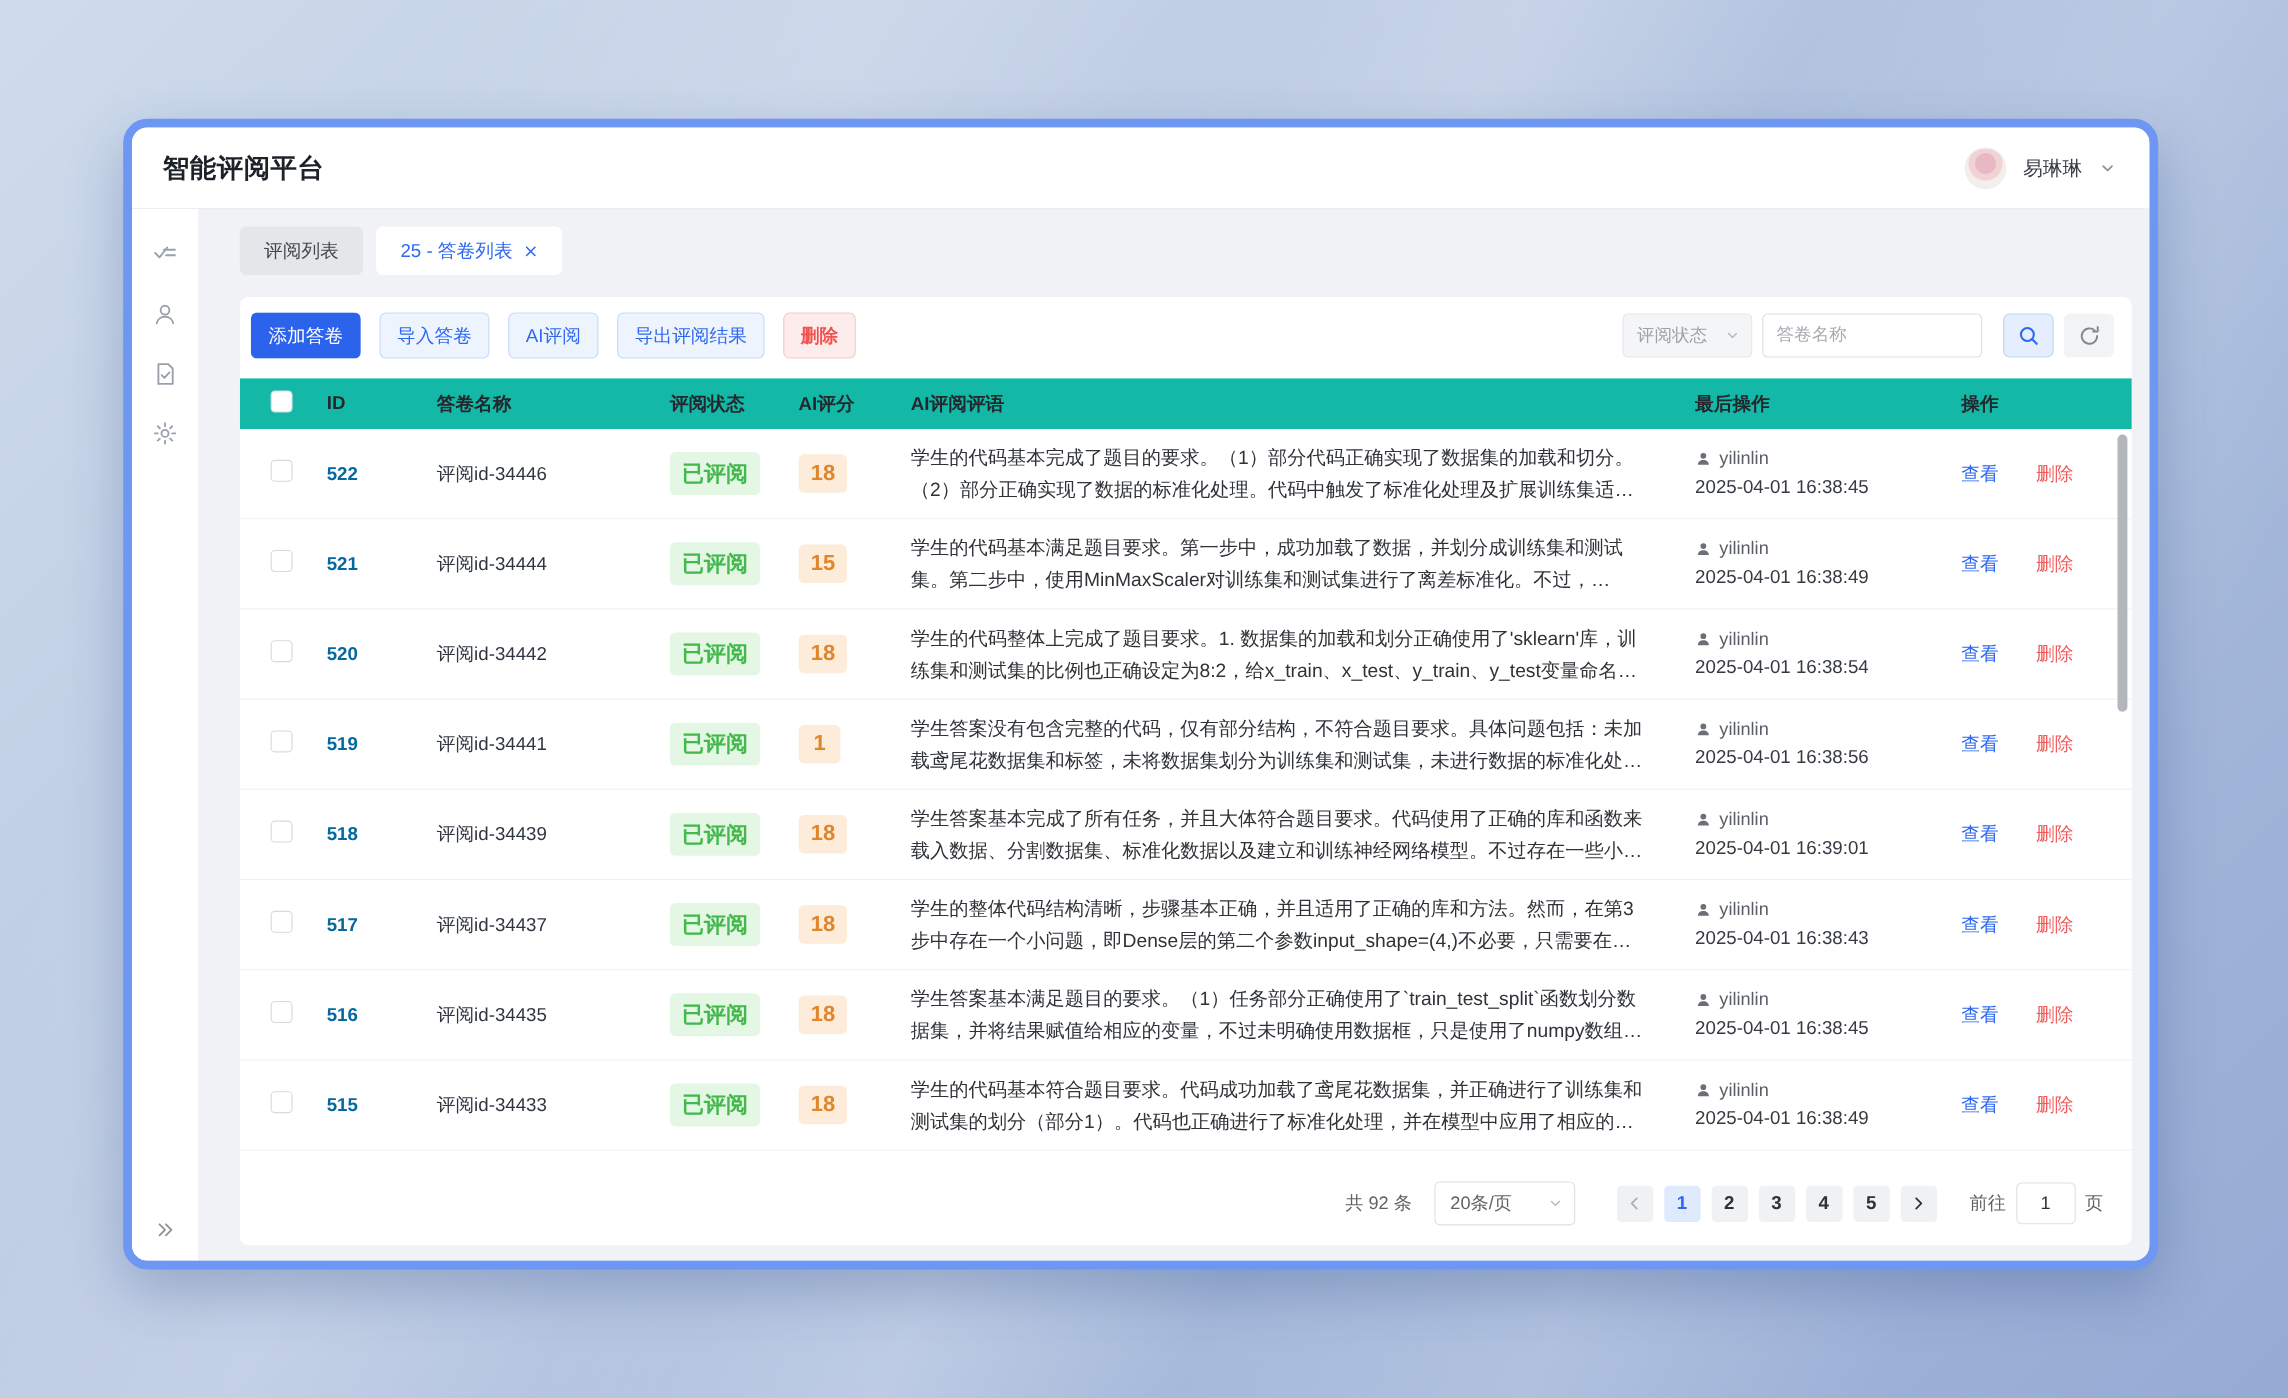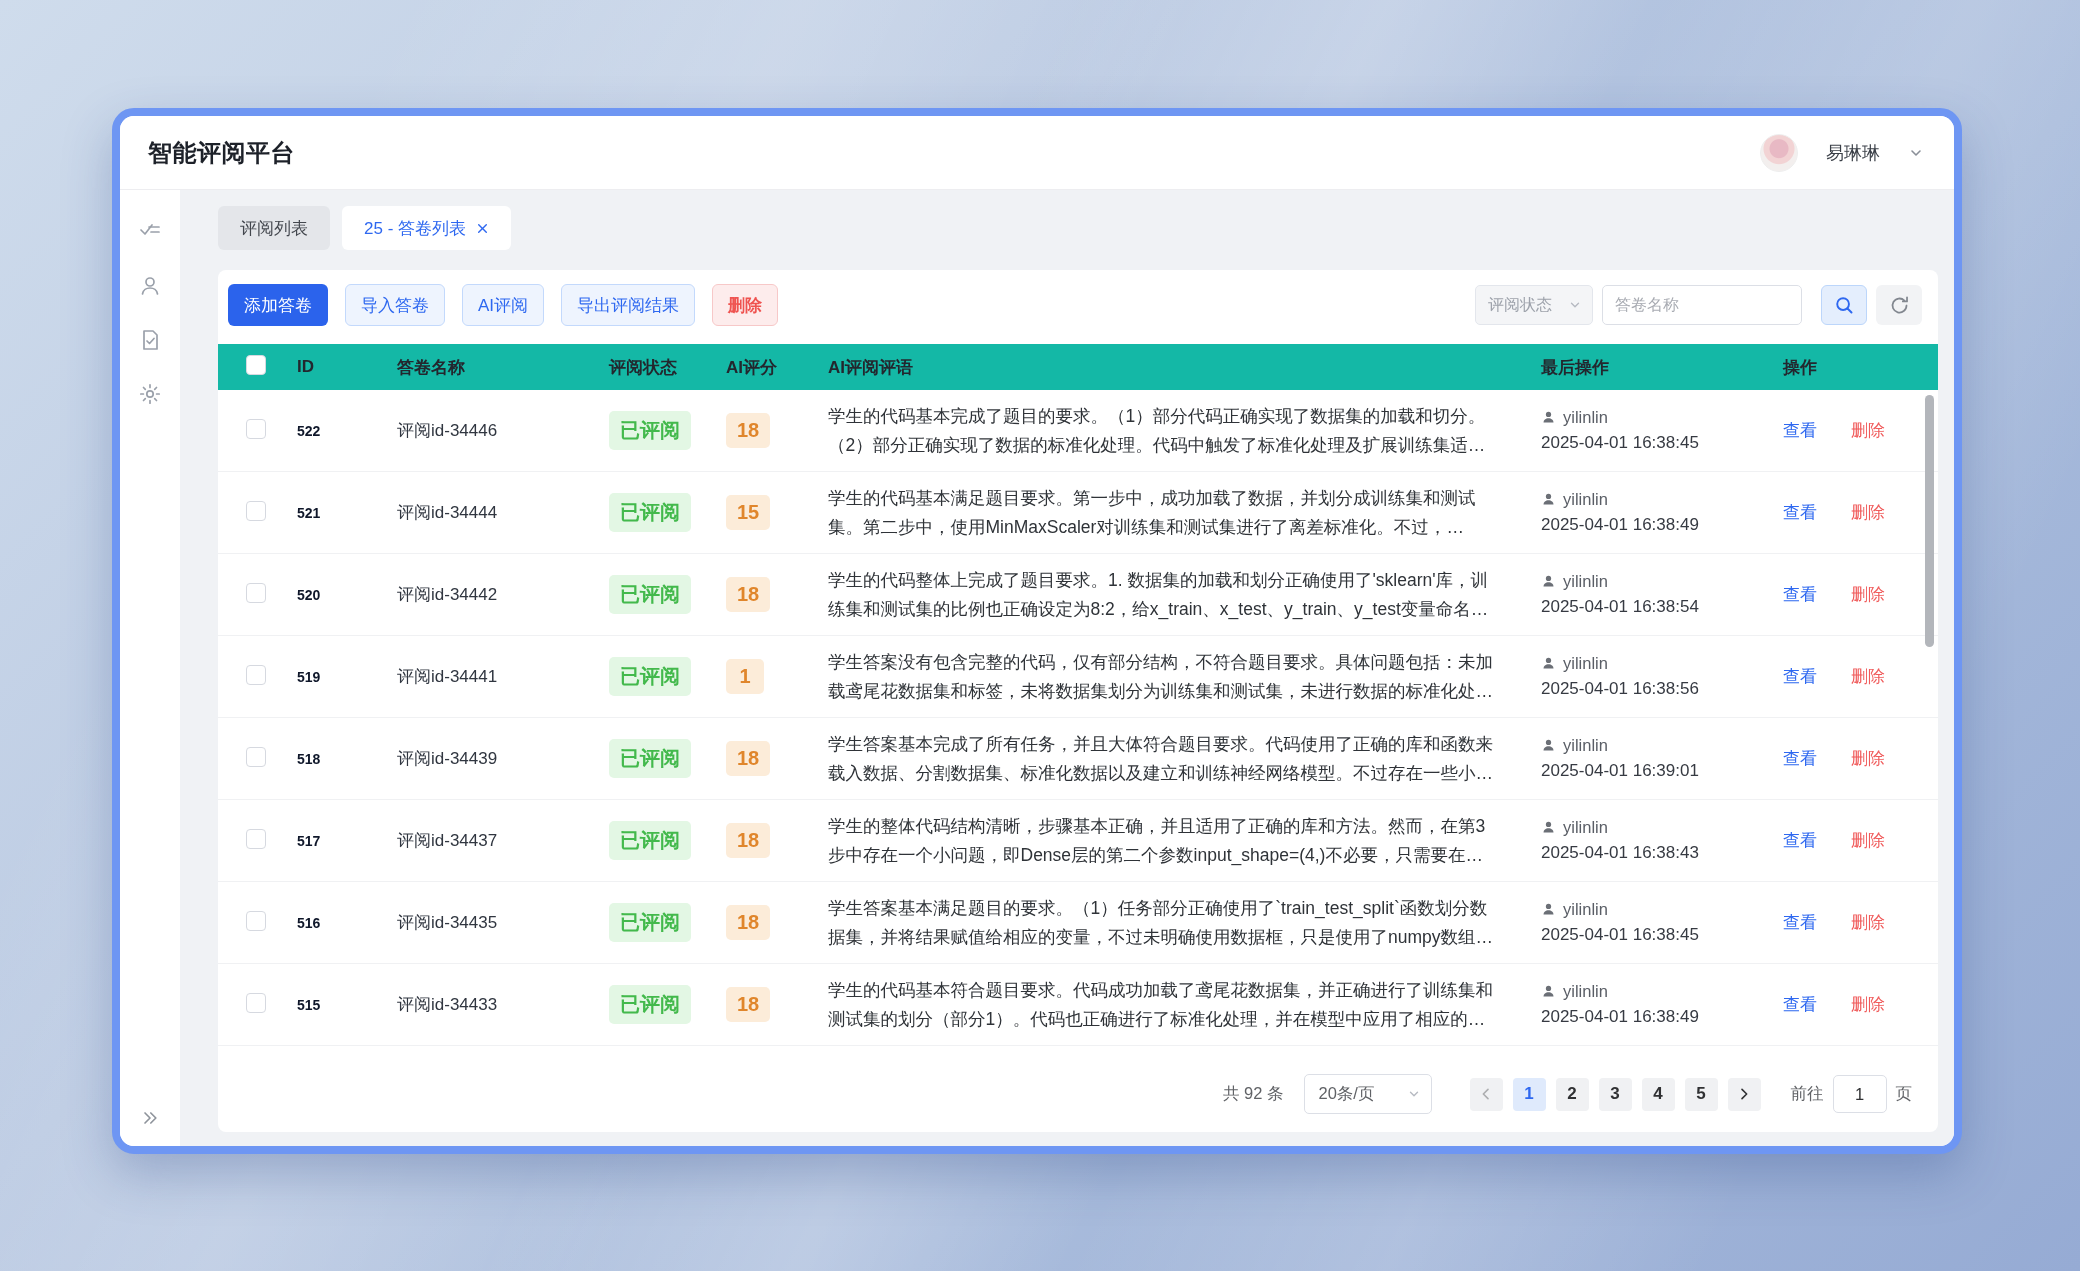--- a/index.html
+++ b/index.html
@@ -19,21 +19,21 @@
   }
   .window {
     position:absolute; left:112px; top:108px; width:1850px; height:1046px;
     background:#fff; border:8px solid #6e96f3; border-radius:22px;
     box-shadow:0 20px 50px rgba(35,65,130,.28);
     overflow:hidden;
   }
   
   .app-header { height:74px; background:#fff; display:flex; align-items:center; justify-content:space-between; padding:0 30px 0 28px; border-bottom:1px solid #ededf0; }
   .app-title { font-size:24px; font-weight:700; color:#1d2129; letter-spacing:.5px; }
-  .user-area { display:flex; align-items:center; gap:28px; cursor:pointer; }
+  .user-area { display:flex; align-items:center; gap:15px; cursor:pointer; }
   .avatar { width:38px; height:38px; border-radius:50%;
     background:radial-gradient(circle at 50% 38%, #e8b9c4 0 9px, #f2d3d4 10px 15px, #f3efee 16px); border:1px solid #eee; }
   .user-name { font-size:18px; color:#3a3f47; }
   
   .app-body { display:flex; height:956px; }
   .sidebar { width:60px; background:#fff; display:flex; flex-direction:column; align-items:center; padding-top:22px; position:relative; }
   .side-item { width:40px; height:40px; display:flex; align-items:center; justify-content:center; margin-bottom:14px; border-radius:6px; cursor:pointer; }
   .side-collapse { position:absolute; bottom:18px; left:0; width:60px; display:flex; justify-content:center; cursor:pointer; }
   .main { flex:1; background:#f0f2f5; padding:16px 16px 0 38px; display:flex; flex-direction:column; overflow:hidden; }
   
@@ -56,21 +56,21 @@
   .icon-btn.search { background:#e4eefd; border-color:#bcd6fb; margin-left:10px; }
   .icon-btn.refresh { background:#f2f3f5; }
   
   .thead,.trow { display:grid; grid-template-columns:60px 100px 212px 117px 102px 713px 242px 1fr; align-items:center; }
   .thead { margin-top:18px; height:46px; background:#14b8a6; font-weight:700; font-size:17px; color:#23272e; flex:0 0 auto; }
   .cell { padding-left:19px; }
   .c-check { padding-left:28px; }
   .tbody { position:relative; flex:0 0 auto; }
   .trow { height:82px; border-bottom:1px solid #f0f1f3; }
   .cb { width:20px; height:20px; border:1px solid #d6d9e0; border-radius:4px; background:#fff; display:inline-block; cursor:pointer; }
-  .c-id { font-size:14px; font-weight:600; color:#0f172a; }
+  .c-id { font-size:17px; font-weight:600; color:#0369a1; }
   .c-name { font-size:17px; color:#303640; }
   .tag { display:inline-block; padding:6px 11px; border-radius:5px; font-size:20px; font-weight:700; }
   .tag-success { background:#e3f7e4; color:#43b94c; }
   .tag-score { background:#fcecd9; color:#e0862c; min-width:38px; text-align:center; }
   .c-comment .txt { font-size:17.5px; color:#2f3338; line-height:29px; padding-right:26px;
     display:-webkit-box; -webkit-line-clamp:2; -webkit-box-orient:vertical; overflow:hidden; }
   .op-line1 { display:flex; align-items:center; gap:7px; font-size:16.5px; color:#5a5e66; }
   .op-line2 { font-size:17px; color:#363a42; margin-top:6px; }
   .c-action { display:flex; gap:34px; font-size:17px; }
   .link-view { color:#2e68f0; cursor:pointer; }

